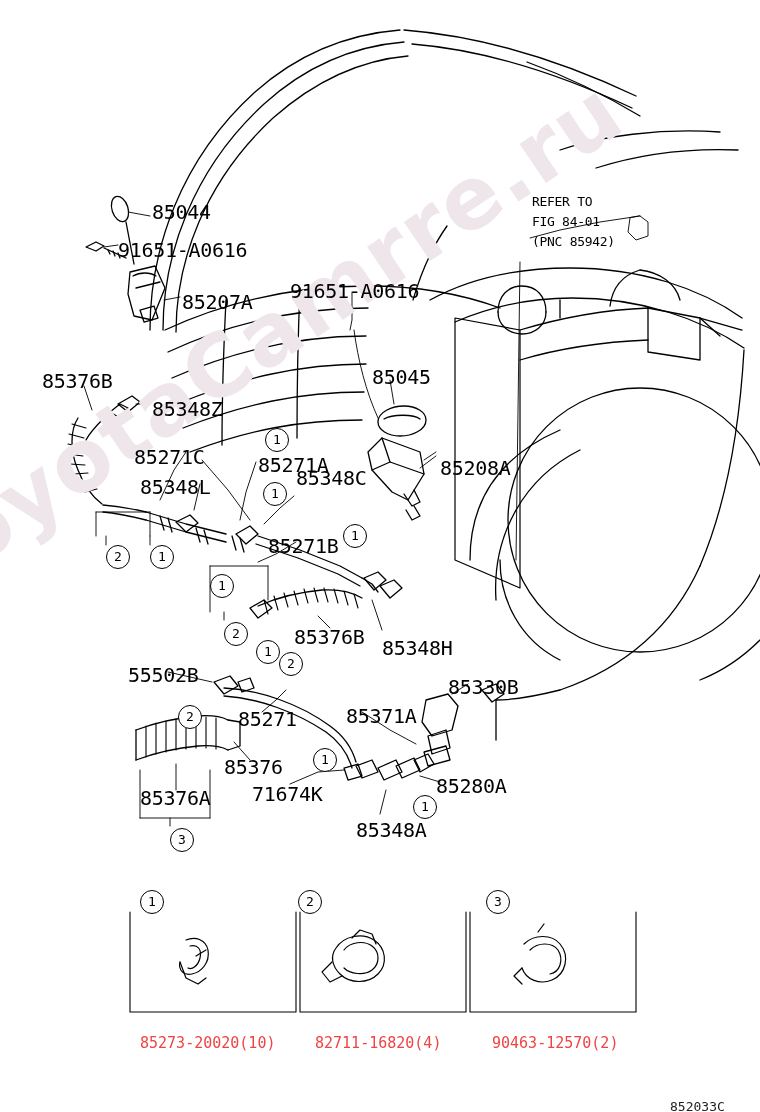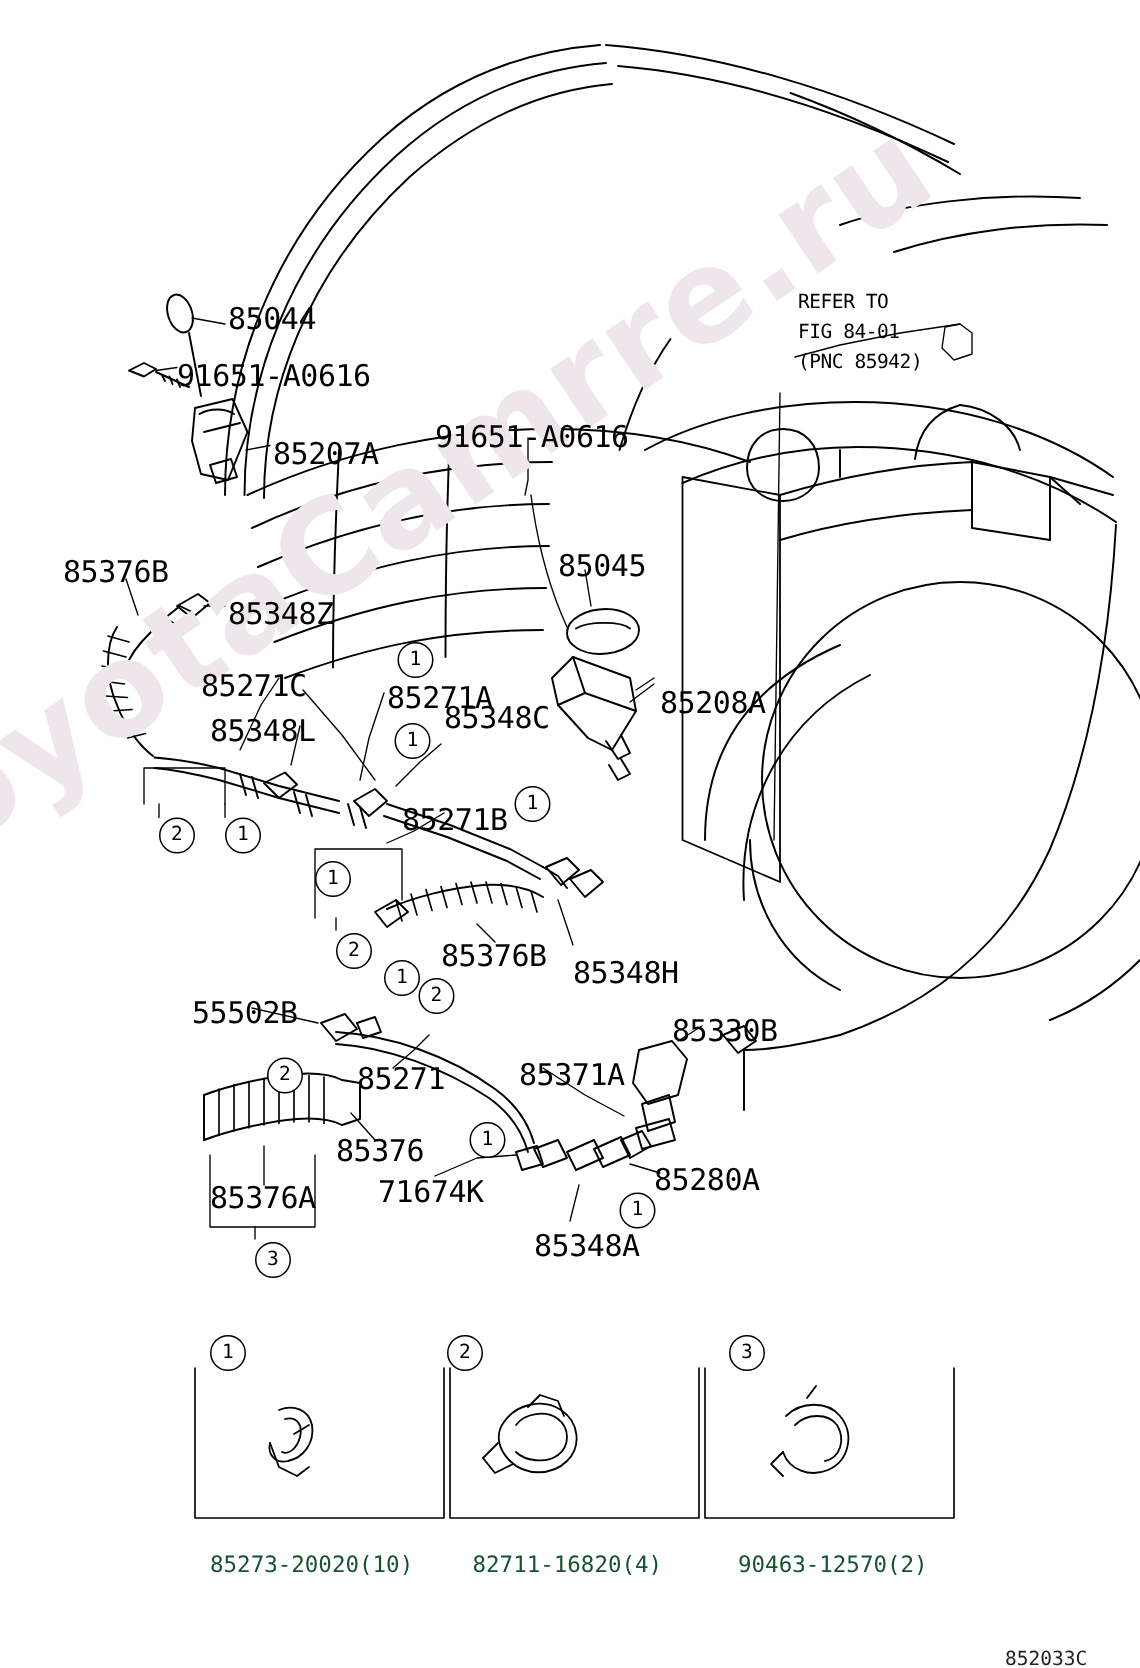--- a/index.html
+++ b/index.html
@@ -57,21 +57,21 @@
     font-family: "DejaVu Sans Mono", "Liberation Mono", monospace;
     font-size: 13px;
     color: #222;
     letter-spacing: 0px;
     margin-top: 29px;
   }
   .legend-txt {
     position: absolute;
     font-family: "DejaVu Sans Mono", "Liberation Mono", monospace;
     font-size: 15px;
-    color: #14532d;
+    color: #ef4444;
     white-space: nowrap;
   }
   .circ {
     position: absolute;
     width: 22px;
     height: 22px;
     border: 1.3px solid #000;
     border-radius: 50%;
     background: #fff;
     font-family: "DejaVu Sans Mono", "Liberation Mono", monospace;

